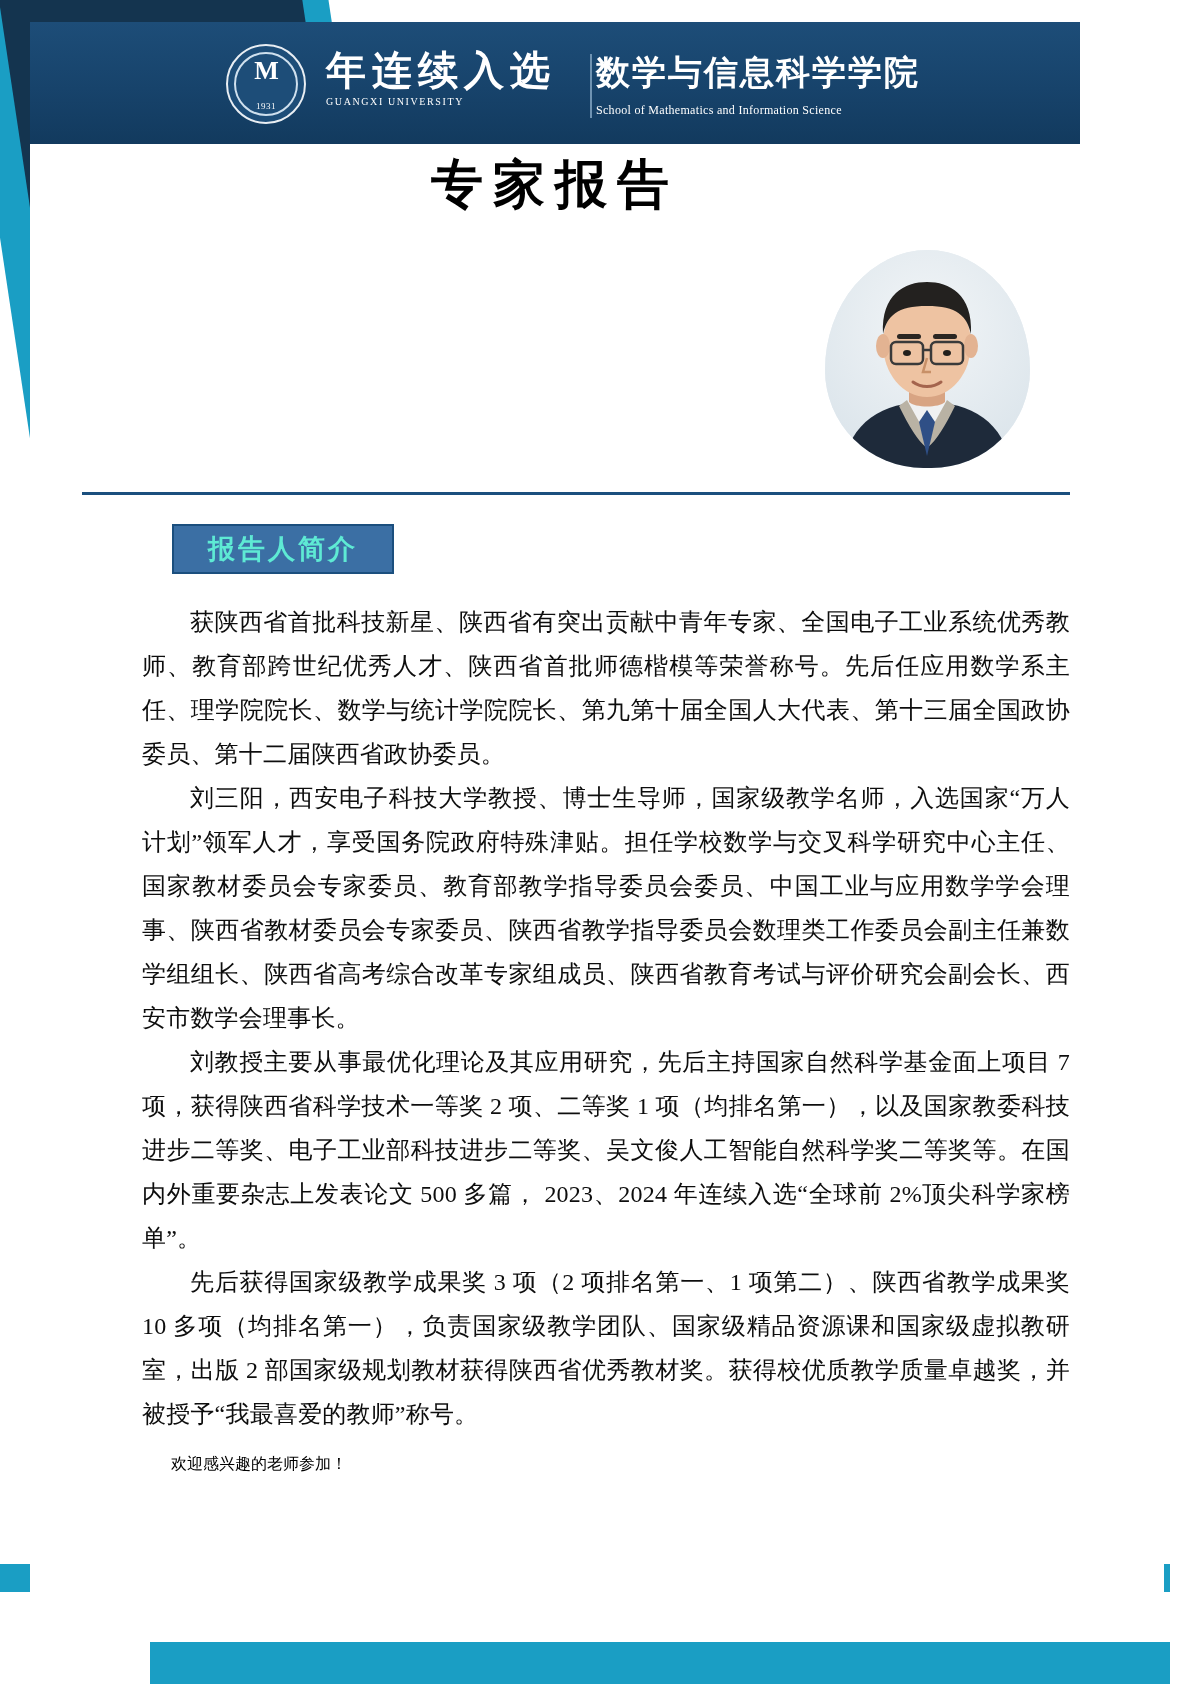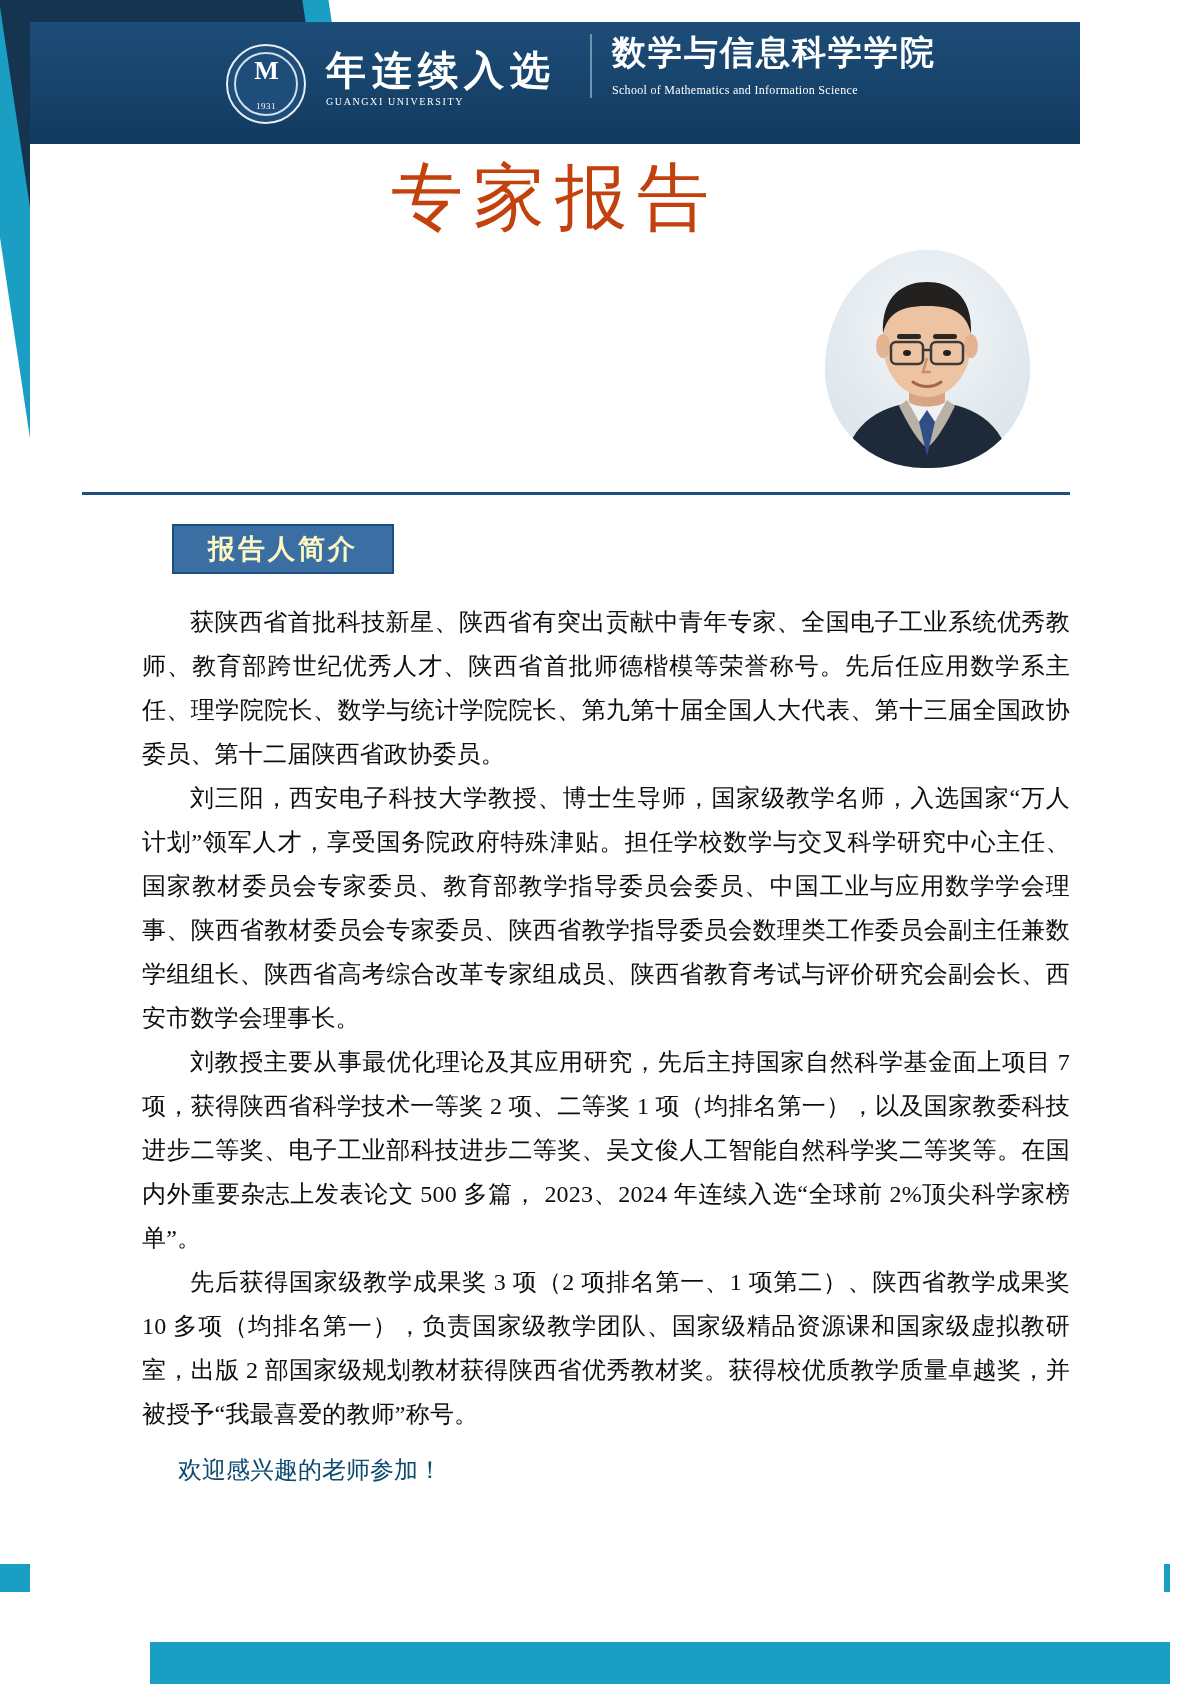--- a/index.html
+++ b/index.html
@@ -150,24 +150,24 @@
   }
   .univ-en {
     font-family: "Liberation Serif", serif;
     font-size: 10px;
     letter-spacing: 1.6px;
     margin-top: 4px;
   }
   .school-block {
     position: absolute;
     left: 560px;
-    top: 12px;
+    top: 32px;
     color: #ffffff;
     border-left: 2px solid #6f93b2;
-    padding-left: 20px;
+    padding-left: 4px;
   }
   .school-cn {
     font-size: 34px;
     font-weight: bold;
     letter-spacing: 2px;
     line-height: 1.1;
   }
   .school-en {
     font-size: 12px;
     letter-spacing: 0.3px;
@@ -175,23 +175,23 @@
     font-family: Liberation Serif, serif;
   }
 
   
   .main-title {
     position: absolute;
     left: 0;
     top: 128px;
     width: 1050px;
     text-align: center;
-    color: #c2410c;
-    font-size: 72px;
-    font-weight: normal;
+    color: #000000;
+    font-size: 52px;
+    font-weight: bold;
     letter-spacing: 10px;
     font-family: "Liberation Serif", "DejaVu Serif", serif;
   }
 
   
   .info {
     position: absolute;
     left: 70px;
     top: 258px;
     width: 720px;
@@ -225,21 +225,21 @@
 
   
   .section-tag {
     position: absolute;
     left: 142px;
     top: 502px;
     width: 222px;
     height: 50px;
     background: #3b6fa4;
     border: 2px solid #1b4f7e;
-    color: #fef9c3;
+    color: #5eead4;
     font-size: 27px;
     font-weight: bold;
     letter-spacing: 3px;
     display: flex;
     align-items: center;
     justify-content: center;
     box-sizing: border-box;
   }
 
   
@@ -254,25 +254,25 @@
     text-align: justify;
     text-justify: inter-ideograph;
     letter-spacing: 0.2px;
   }
   .body-text p {
     margin: 0 0 0 0;
     text-indent: 2em;
   }
   .closing {
     position: absolute;
-    left: 100px;
+    left: 109px;
     top: 1432px;
     width: 928px;
-    font-size: 24px;
-    color: #0c4a6e;
+    font-size: 16px;
+    color: #000000;
     text-indent: 2em;
   }
 </style>
 </head>
 <body>
 
 <div class="bg-layer">
   <div class="teal-diag"></div>
   <div class="dark-diag"></div>
   <div class="teal-bottom"></div>

